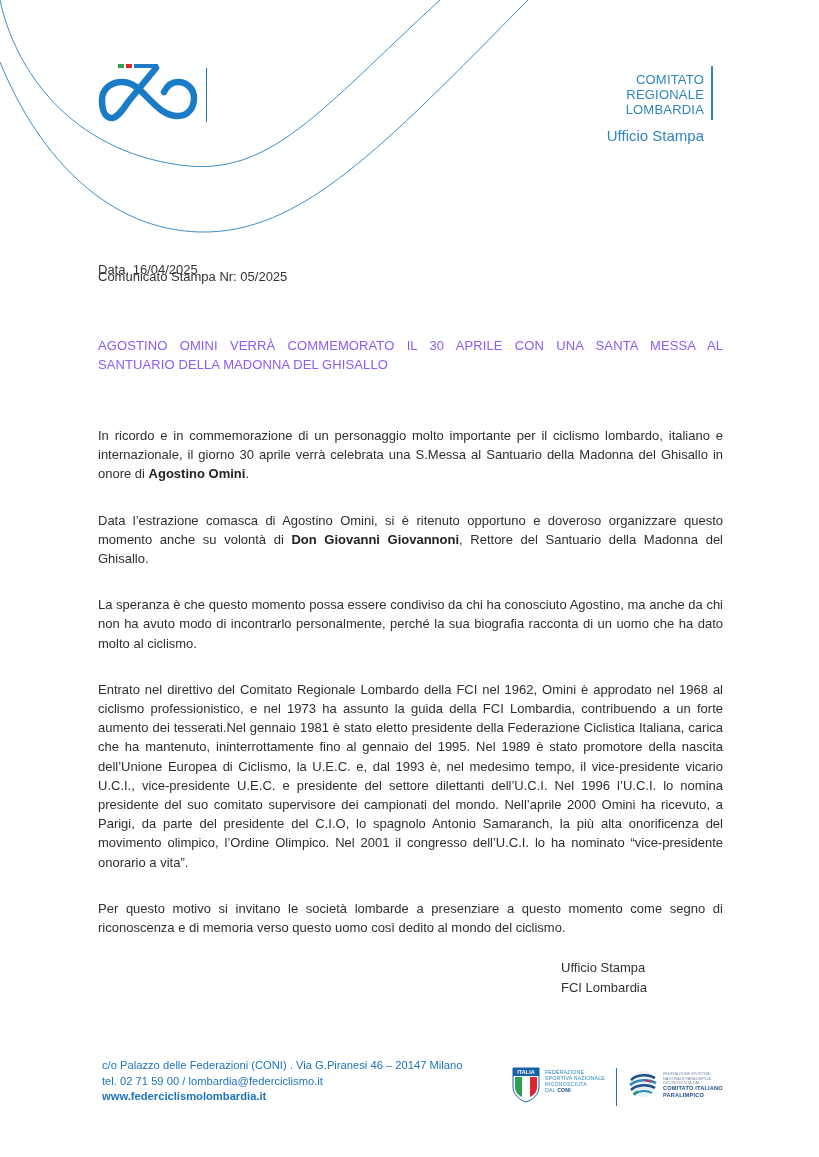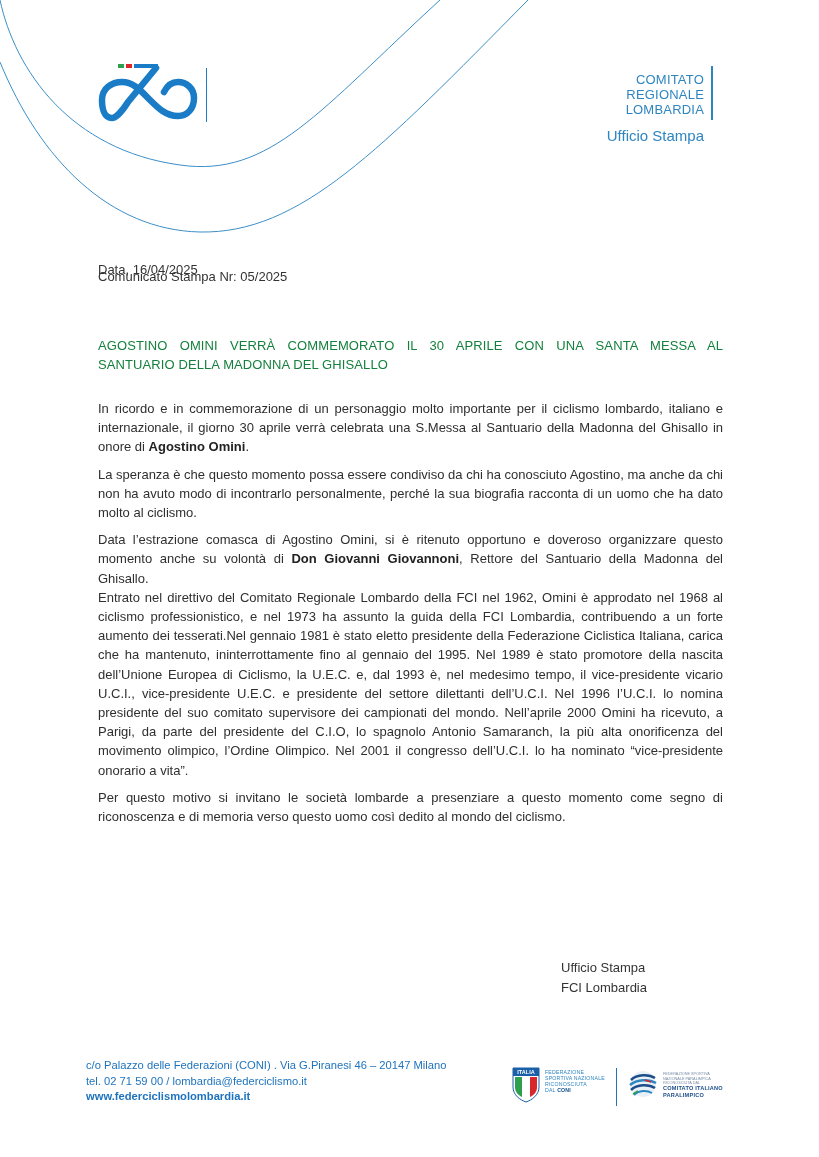--- a/index.html
+++ b/index.html
@@ -16,31 +16,31 @@
   .logo-sub { font-size: 10.5px; display: block; line-height: 11px; letter-spacing: 0.1px; }
 
   .committee { position: absolute; right: 115px; top: 72px; text-align: right; color: #2e86c1; font-size: 13px; line-height: 15px; letter-spacing: 0.2px; }
   .committee-bar { position: absolute; left: 711px; top: 66px; width: 1.5px; height: 54px; background: #2e86c1; }
   .office { position: absolute; right: 115px; top: 127px; color: #2e86c1; font-size: 15px; }
 
   .meta { position: absolute; left: 98px; font-size: 13px; color: #333; }
   .meta-date { top: 262px; }
   .meta-comm { top: 269px; }
 
-  .headline { position: absolute; left: 98px; top: 336px; width: 625px; font-size: 13px; line-height: 19px; color: #15803d; text-align: justify; text-align-last: left; letter-spacing: 0.1px; }
+  .headline { position: absolute; left: 98px; top: 336px; width: 625px; font-size: 13px; line-height: 19px; color: #8b5cf6; text-align: justify; text-align-last: left; letter-spacing: 0.1px; }
   .headline .l1 { display: block; text-align: justify; text-align-last: justify; }
 
   .body { position: absolute; left: 98px; top: 399px; width: 625px; font-size: 13px; line-height: 19.2px; color: #2f2f2f; }
-  .para { text-align: justify; margin-bottom: 8px; }
+  .para { text-align: justify; margin-bottom: 8px; margin-top: 27px; }
   .para.nomb { margin-bottom: 0; }
   .para b { font-weight: bold; color: #222; }
 
   .signature { position: absolute; left: 561px; top: 958px; font-size: 13px; line-height: 20px; color: #333; }
 
-  .footer-addr { position: absolute; left: 86px; top: 1058px; font-size: 11.2px; line-height: 15.5px; color: #1e73be; }
+  .footer-addr { position: absolute; left: 102px; top: 1058px; font-size: 11.2px; line-height: 15.5px; color: #1e73be; }
   .footer-addr .email { }
   .footer-addr .web { font-weight: bold; color: #1e73be; }
 
   .coni { position: absolute; left: 512px; top: 1067px; width: 100px; height: 40px; }
   .coni-shield { position: absolute; left: 0; top: 0; width: 28px; height: 36px; }
   .coni-text { position: absolute; left: 33px; top: 2px; font-size: 5.2px; line-height: 6px; color: #2e86c1; letter-spacing: 0.2px; }
   .coni-text b { color: #0d4c8a; }
   .partner-div { position: absolute; left: 616px; top: 1068px; width: 1px; height: 38px; background: #1e73be; }
   .cip { position: absolute; left: 627px; top: 1068px; width: 100px; height: 36px; }
   .cip-globe { position: absolute; left: 0; top: 0; width: 32px; height: 32px; }
@@ -76,22 +76,22 @@
 <div class="meta meta-date">Data, 16/04/2025</div>
 <div class="meta meta-comm">Comunicato  Stampa Nr: 05/2025</div>
 
 <div class="headline">
   <span class="l1">AGOSTINO OMINI VERRÀ COMMEMORATO IL 30 APRILE CON UNA SANTA MESSA AL</span>
   <span>SANTUARIO DELLA MADONNA DEL GHISALLO</span>
 </div>
 
 <div class="body">
   <p class="para"><span>In ricordo e in commemorazione  di un personaggio molto importante per il ciclismo lombardo, italiano e internazionale,  il giorno 30 aprile verrà celebrata una S.Messa  al Santuario della Madonna del Ghisallo  in onore di </span><b>Agostino Omini</b><span>.</span></p>
+  <p class="para nomb"><span>Data l’estrazione comasca di Agostino Omini, si è ritenuto opportuno e doveroso organizzare questo momento anche su volontà di </span><b>Don Giovanni Giovannoni</b><span>, Rettore del Santuario della Madonna del Ghisallo.</span></p>
   <p class="para">La speranza è che questo momento  possa essere condiviso da chi ha conosciuto  Agostino, ma anche da chi non ha avuto modo di incontrarlo personalmente, perché la sua biografia racconta di un uomo che ha dato molto al ciclismo.</p>
-  <p class="para nomb"><span>Data l’estrazione comasca di Agostino Omini, si è ritenuto opportuno e doveroso organizzare questo momento anche su volontà di </span><b>Don Giovanni Giovannoni</b><span>, Rettore del Santuario della Madonna del Ghisallo.</span></p>
   <p class="para">Entrato nel direttivo del Comitato Regionale Lombardo della FCI nel 1962, Omini è approdato nel 1968 al ciclismo professionistico,  e nel 1973 ha assunto la guida della FCI Lombardia, contribuendo a un forte aumento dei tesserati.Nel gennaio 1981 è stato eletto presidente della Federazione Ciclistica Italiana, carica che ha mantenuto, ininterrottamente fino al gennaio del 1995. Nel 1989 è stato promotore della nascita dell’Unione Europea di Ciclismo, la U.E.C. e, dal 1993 è, nel medesimo tempo, il vice-presidente vicario U.C.I., vice-presidente U.E.C. e presidente del settore dilettanti dell’U.C.I. Nel 1996 l’U.C.I. lo nomina presidente del suo comitato supervisore dei campionati del mondo. Nell’aprile 2000 Omini ha ricevuto, a Parigi, da parte del presidente del C.I.O, lo spagnolo Antonio Samaranch, la più alta onorificenza  del movimento olimpico, l’Ordine Olimpico. Nel 2001 il congresso dell’U.C.I. lo ha nominato  “vice-presidente onorario a vita”.</p>
   <p class="para">Per questo motivo si invitano le società lombarde a presenziare a questo momento come segno di riconoscenza  e di memoria verso questo uomo così dedito al mondo del ciclismo.</p>
 </div>
 
 <div class="signature">
   <div>Ufficio Stampa</div>
   <div>FCI Lombardia</div>
 </div>
 
 <div class="footer-addr">

